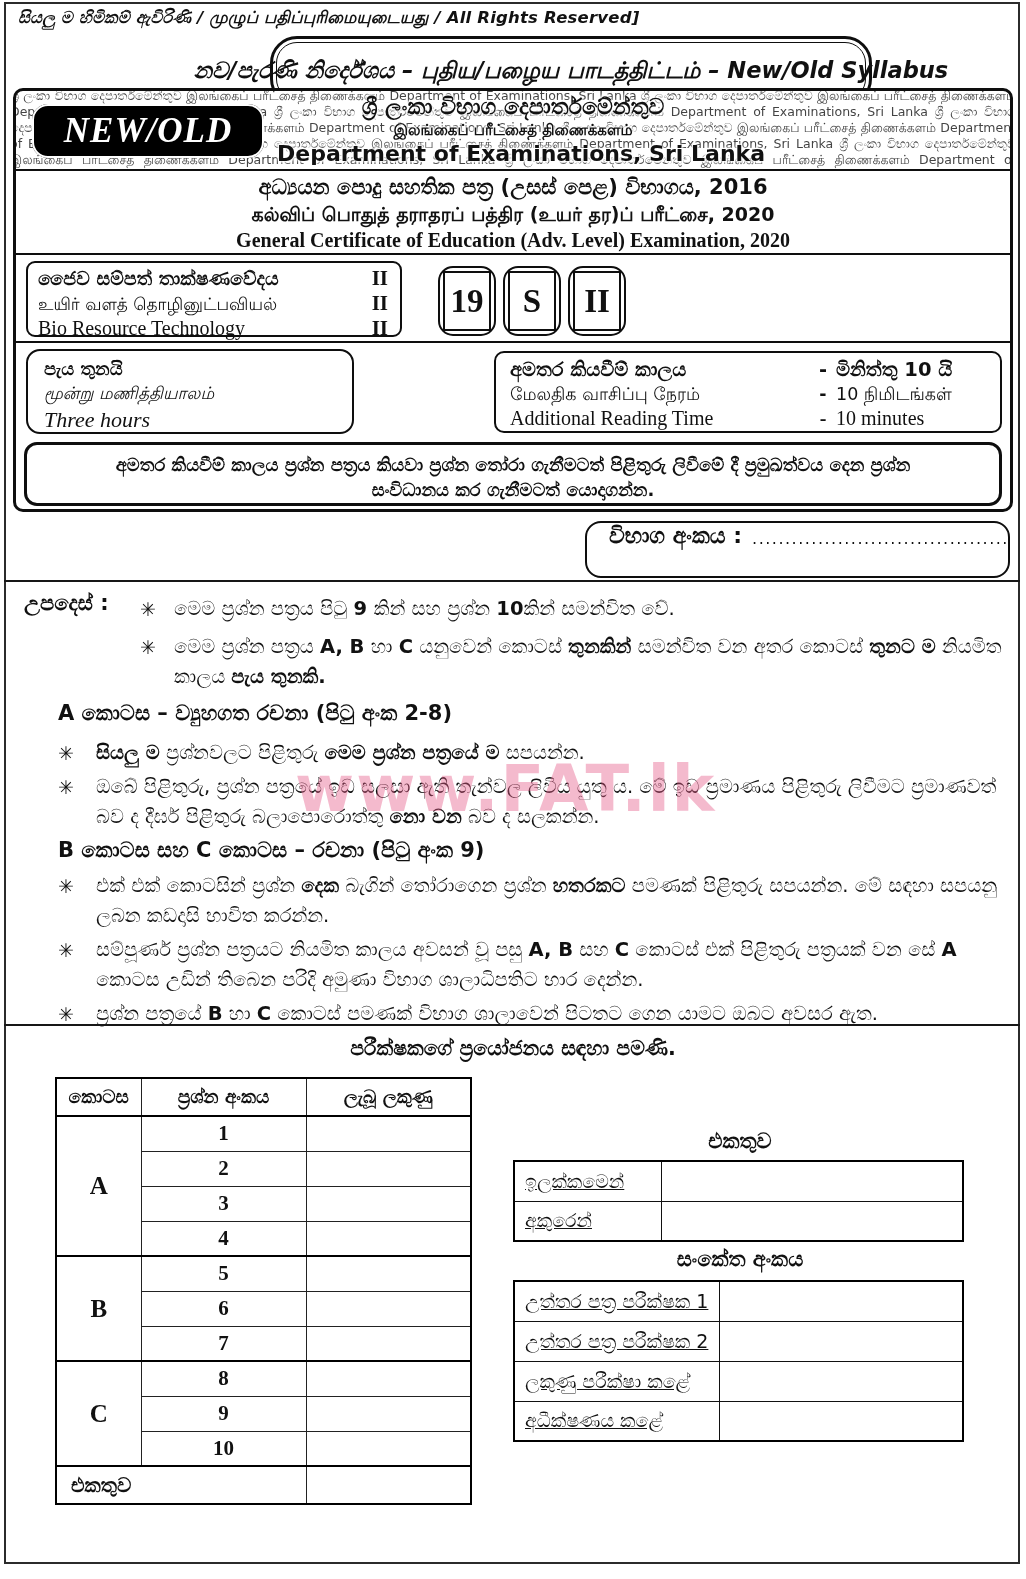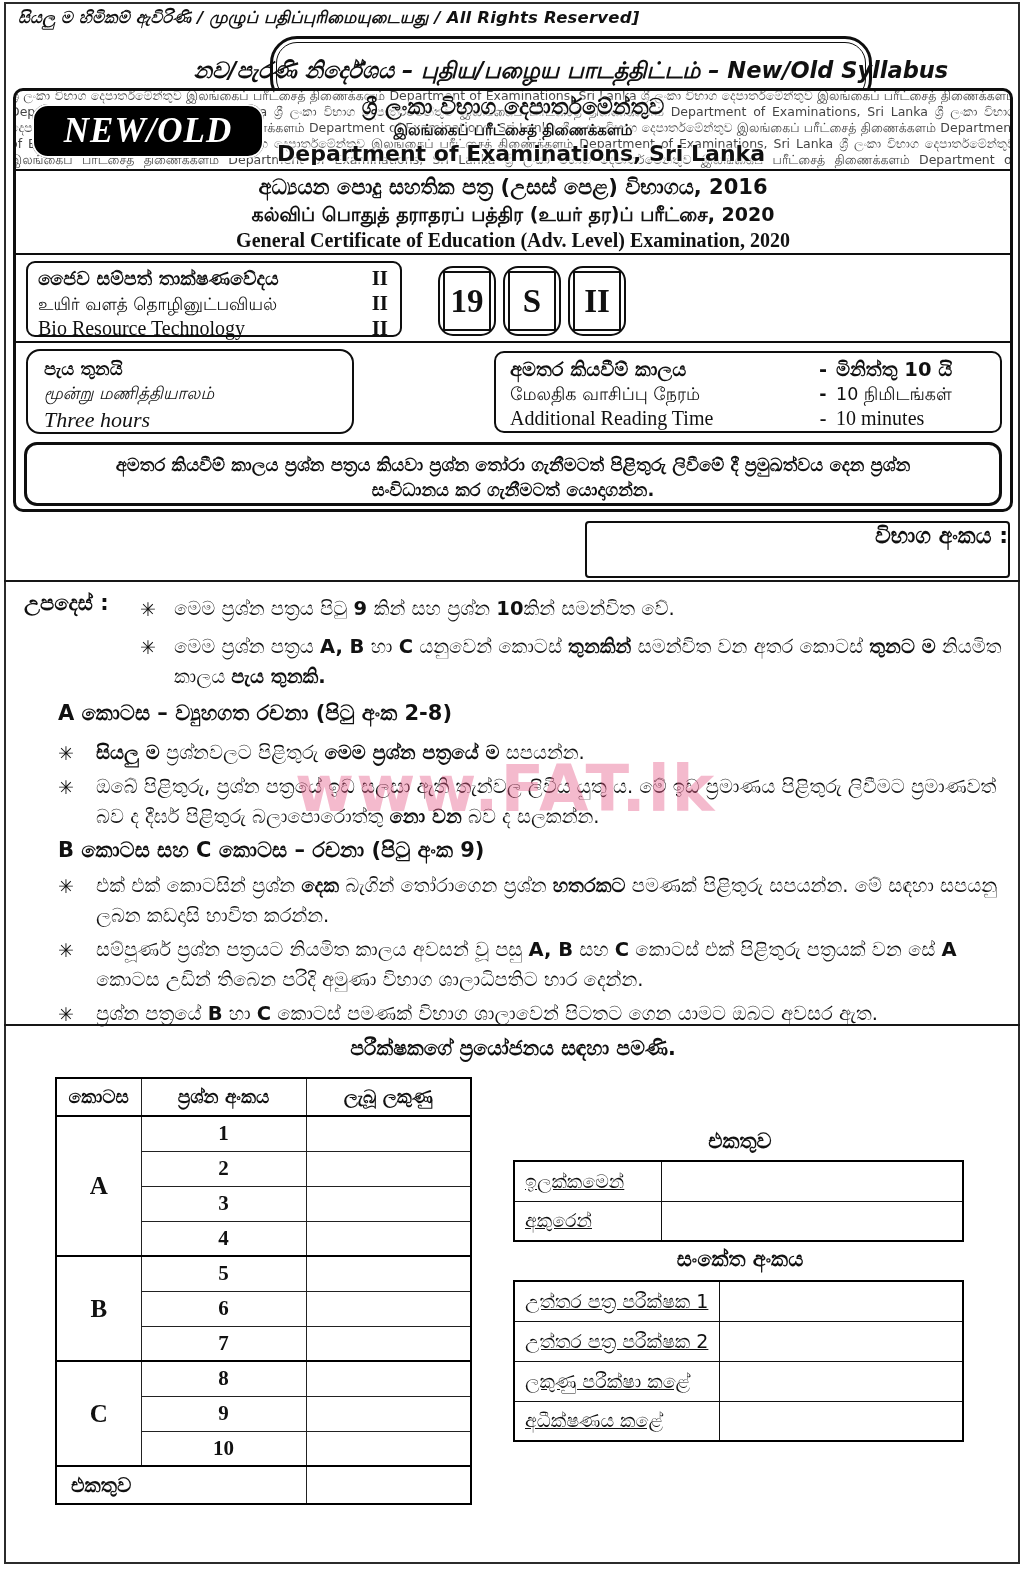--- a/index.html
+++ b/index.html
@@ -97,22 +97,22 @@
 
   .note-box {
     margin:2px 8px 0 8px; height:64px;
     border:3px solid #0e0e0e; border-radius:13px;
     text-align:center; padding-top:7px;
     font-size:18px; font-weight:bold; line-height:25px;
   }
 
   .index-box {
     left:585px; top:521px; width:425px; height:57px;
-    border:2.5px solid #0e0e0e; border-radius:4px;
-    display:flex; align-items:flex-end; padding-left:22px; gap:10px; background:#fff;flex-direction:column;
+    border:2.5px solid #0e0e0e; border-radius:16px;
+    display:flex; align-items:flex-start; padding-left:22px; gap:10px; background:#fff;
   }
   .index-box .ilabel { font-size:22px; font-weight:bold; white-space:nowrap; }
   .index-box .idots  { font-size:16px; letter-spacing:1.5px; overflow:hidden; white-space:nowrap; padding-top:6px; }
 
   .hrule { left:4px; width:1016px; height:0; border-top:2.5px solid #171717; }
 
   .instr-heading { left:24px; top:591px; font-size:21px; font-weight:bold; }
   .bullets { display:flex; flex-direction:column; }
   .bullet { display:flex; margin-bottom:4px; }
   .bullet .mark { flex:0 0 34px; font-size:19px; line-height:30px; }

